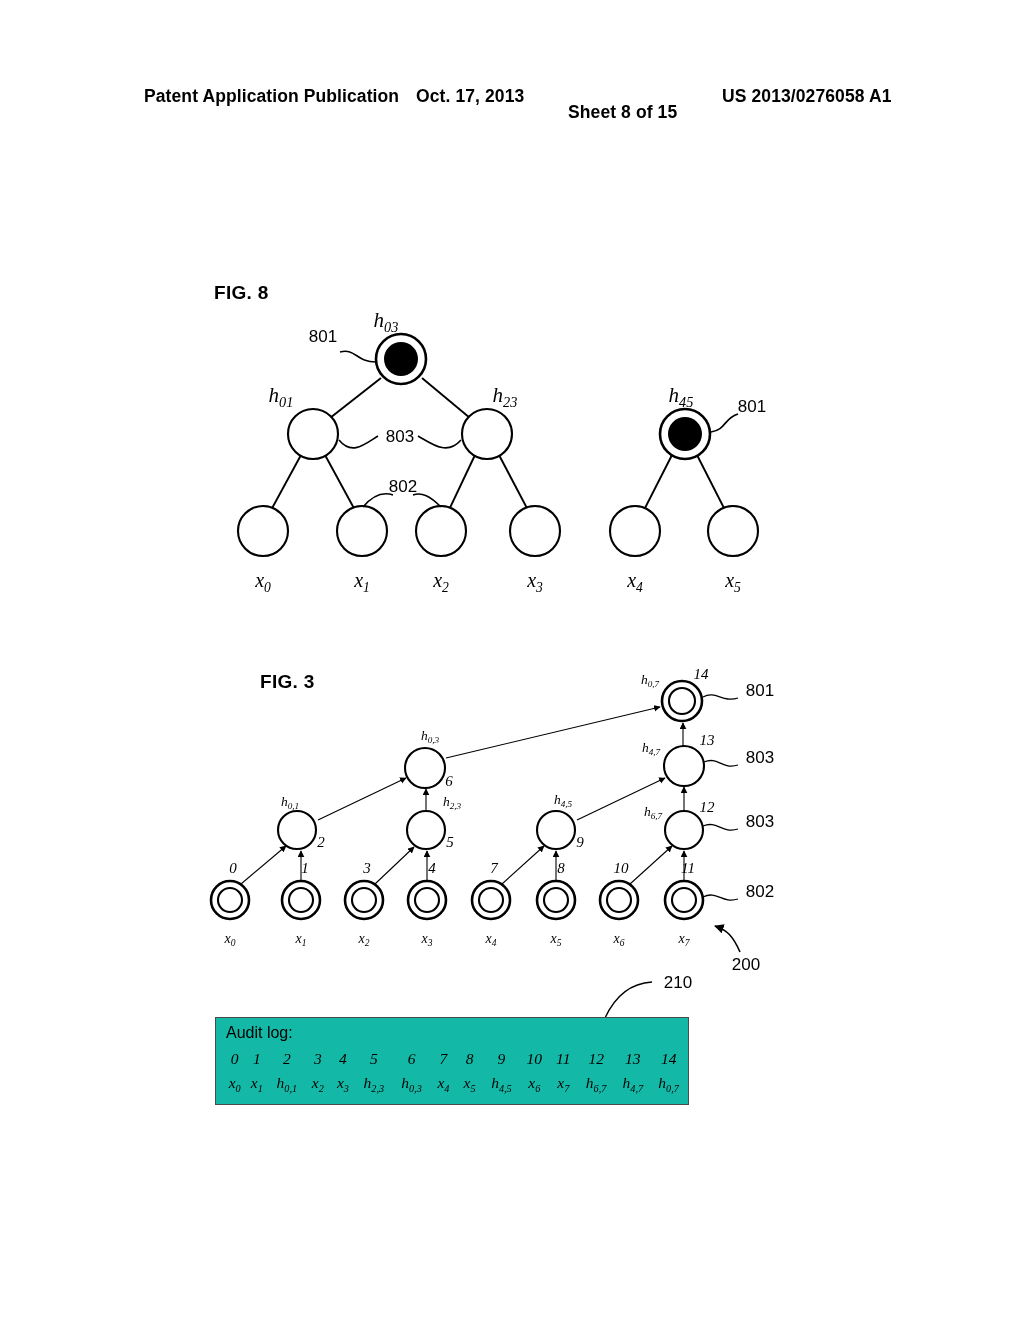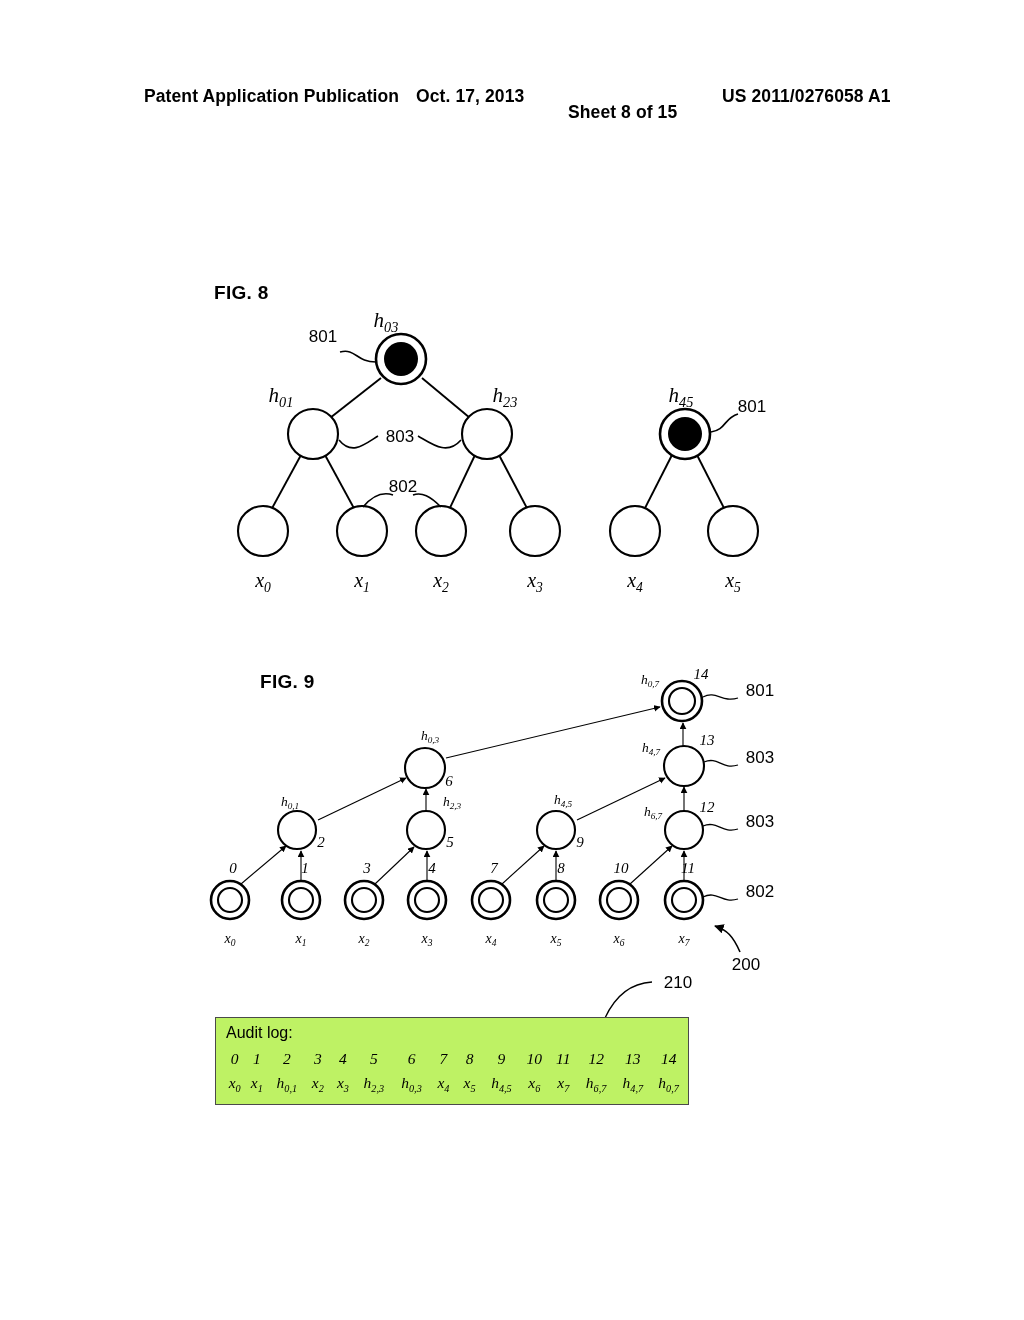--- a/index.html
+++ b/index.html
@@ -139,21 +139,21 @@
   }
 
   
   #auditbox {
     position: absolute;
     left: 215px;
     top: 1017px;
     width: 474px;
     height: 88px;
     border: 1.3px solid #4a4a4a;
-    background: #bef264;
+    background: #14b8a6;
     box-sizing: border-box;
   }
   #audit-title {
     position: absolute;
     left: 10px;
     top: 6px;
     font-family: "Liberation Sans", sans-serif;
     font-size: 16px;
     white-space: nowrap;
   }
@@ -197,21 +197,21 @@
 </style>
 </head>
 <body>
 
 <div id="page">
 
   <div class="page-header">
     <span class="hdr-pub">Patent Application Publication</span>
     <span class="hdr-date">Oct. 17, 2013</span>
     <span class="hdr-sheet">Sheet 8 of 15</span>
-    <span class="hdr-num">US 2011/0276058 A1</span>
+    <span class="hdr-num">US 2013/0276058 A1</span>
   </div>
 
   <div class="fig-title" id="fig8-title">FIG. 8</div>
 
   <svg class="fig-svg" id="fig8-svg" viewBox="0 0 1024 1320">
 
     <line class="edge" x1="381" y1="378" x2="330" y2="418"></line>
     <line class="edge" x1="422" y1="378" x2="470" y2="418"></line>
 
     <line class="edge" x1="301" y1="455" x2="270" y2="512"></line>
@@ -279,21 +279,21 @@
     <text class="refnum" x="400" y="442" text-anchor="middle">803</text>
 
     <path class="leader" d="M 363 507 C 374 494 384 492 393 495"></path>
     <path class="leader" d="M 413 495 C 422 492 430 496 441 507"></path>
     <text class="refnum" x="403" y="492" text-anchor="middle">802</text>
 
     <path class="leader" d="M 711 432 C 726 430 724 418 738 414"></path>
     <text class="refnum" x="752" y="412" text-anchor="middle">801</text>
   </svg>
 
-  <div class="fig-title" id="fig9-title">FIG. 9</div>
+  <div class="fig-title" id="fig9-title">FIG. 3</div>
 
   <svg class="fig-svg" id="fig9-svg" viewBox="0 0 1024 1320">
     <defs>
       <marker id="arrowhead" markerWidth="7" markerHeight="7" refX="5.4" refY="3" orient="auto">
         <path d="M0,0 L6,3 L0,6 z" fill="#000000"></path>
       </marker>
       <marker id="arrowheadsm" markerWidth="7" markerHeight="7" refX="5.4" refY="3" orient="auto">
         <path d="M0,0 L6,3 L0,6 z" fill="#000000"></path>
       </marker>
     </defs>

